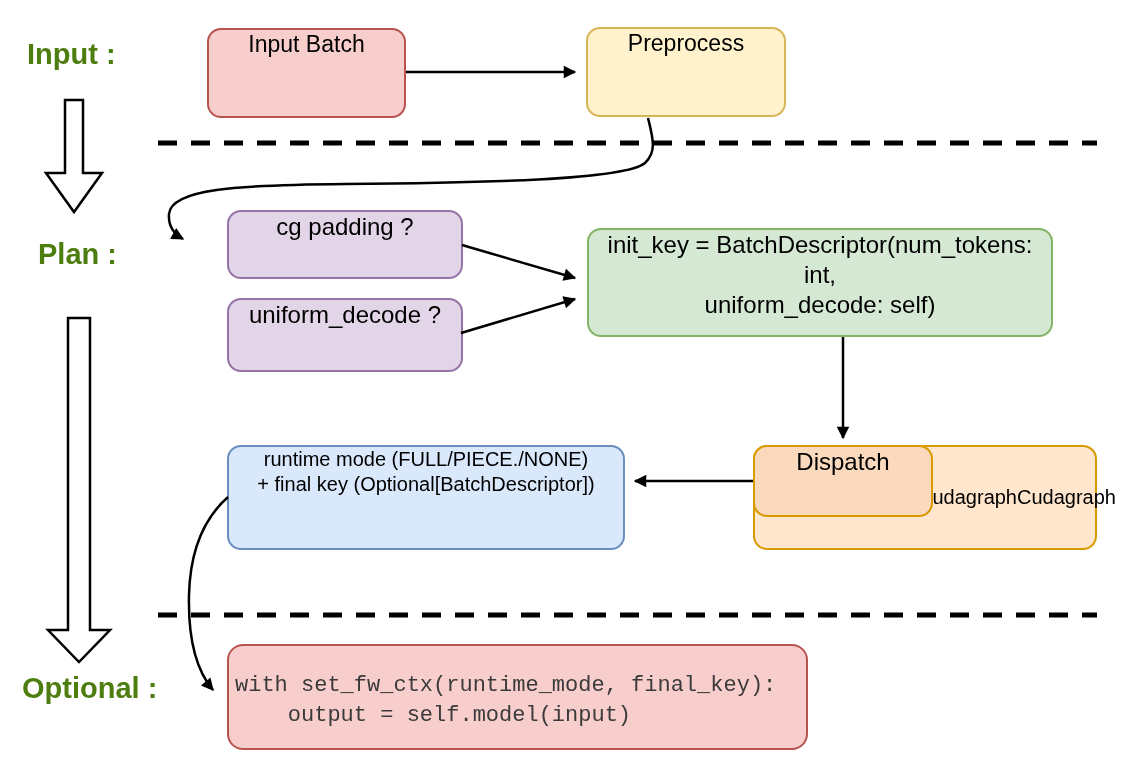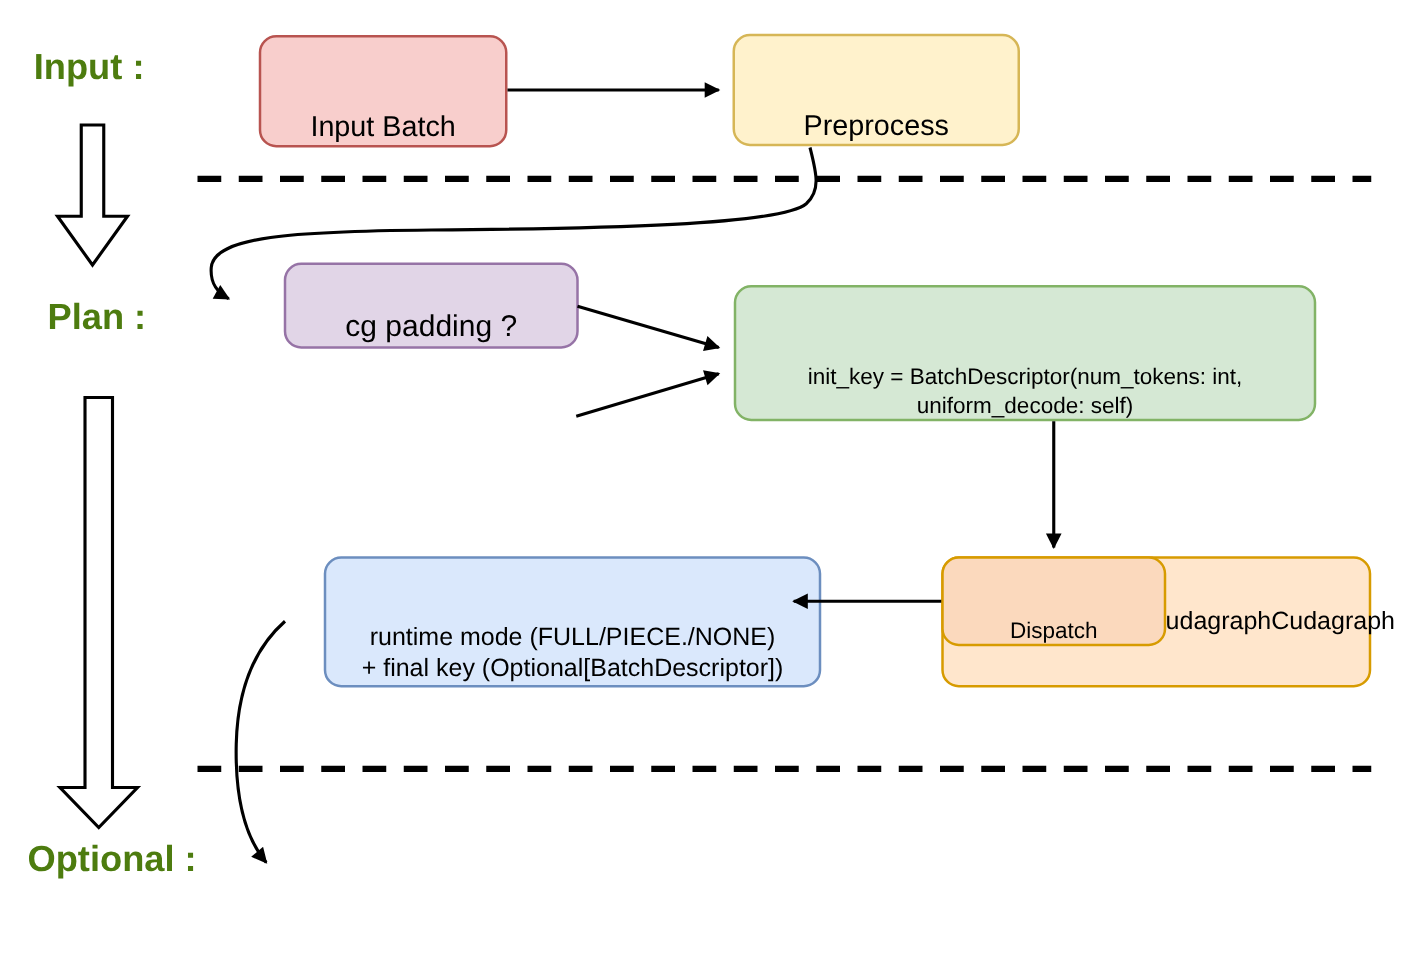--- a/index.html
+++ b/index.html
@@ -1,31 +1,31 @@
 <!DOCTYPE html>
 <html><head>
 <meta charset="utf-8">
 <style>
   html,body{margin:0;padding:0;background:#ffffff;}
   .canvas{position:relative;width:1142px;height:770px;background:#ffffff;overflow:hidden;
           font-family:"Liberation Sans", sans-serif;}
   svg.overlay{position:absolute;left:0;top:0;pointer-events:none;}
   .section-label{position:absolute;font-weight:bold;font-size:29px;color:#4d7c0f;white-space:nowrap;}
   .node{position:absolute;border:2px solid #000;border-radius:14px;box-sizing:border-box;
-        display:flex;flex-direction:column;align-items:center;justify-content:flex-end;
+        display:flex;flex-direction:column;align-items:center;justify-content:flex-start;
         text-align:center;color:#000;line-height:1.25;}
   .node span{display:block;}
   .red    {background:#f8cecc;border-color:#b85450;}
   .yellow {background:#fff2cc;border-color:#d6b656;}
   .purple {background:#e1d5e7;border-color:#9673a6;}
   .green  {background:#d5e8d4;border-color:#82b366;}
-  .blue   {background:#dae8fc;border-color:#6c8ebf;margin-left:32px;}
+  .blue   {background:#dae8fc;border-color:#6c8ebf;}
   .orange {background:#ffe6cc;border-color:#d79b00;}
   .orange-inner{background:#fbd9bd;border-color:#d79b00;}
-  .f23{font-size:23px;} .f24{font-size:24px;} .f21{font-size:18px;} .f20{font-size:20px;}
+  .f23{font-size:23px;} .f24{font-size:24px;} .f21{font-size:24px;} .f20{font-size:20px;}
   .code-box{align-items:flex-start;justify-content:flex-start;text-align:left;
             font-family:"Liberation Mono","DejaVu Sans Mono",monospace;
             font-size:22px;line-height:30px;color:#3a3a3a;padding:25px 0 0 6px;border-radius:16px;}
   .code-box span{white-space:pre;}
   .cud-text{position:absolute;left:183px;top:0;width:158px;height:101px;
             display:flex;align-items:center;justify-content:center;
             font-size:20px;line-height:1.15;color:#000;}
 </style>
 </head>
 <body>
@@ -33,28 +33,31 @@
 <div class="canvas">
 
   <div class="section-label" style="left:27px;top:38px;">Input :</div>
   <div class="section-label" style="left:38px;top:238px;">Plan :</div>
   <div class="section-label" style="left:22px;top:672px;">Optional :</div>
 
   <div class="node red f23" style="left:207px;top:28px;width:199px;height:90px;">
     <span>Input Batch</span>
   </div>
 
-  <div class="node yellow f23" style="left:586px;top:27px;width:230px;height:90px;">
+  <div class="node yellow f23" style="left:586px;top:27px;width:200px;height:90px;">
     <span>Preprocess</span>
   </div>
 
   <div class="node purple f24" style="left:227px;top:210px;width:236px;height:69px;">
     <span>cg padding ?</span>
   </div>
 
+  <div class="node purple f24" style="left:227px;top:298px;width:236px;height:74px;">
+    <span>uniform_decode ?</span>
+  </div>
 
   <div class="node green f21" style="left:587px;top:228px;width:466px;height:109px;">
     <span>init_key = BatchDescriptor(num_tokens: int,</span>
     <span>uniform_decode: self)</span>
   </div>
 
   <div class="node orange" style="left:753px;top:445px;width:344px;height:105px;">
     <div class="cud-text">
       <span>Cudagraph</span>
       <span>Cudagraph</span>
@@ -62,20 +65,24 @@
   </div>
   <div class="node orange-inner f21" style="left:753px;top:445px;width:180px;height:72px;">
     <span>Dispatch</span>
   </div>
 
   <div class="node blue f20" style="left:227px;top:445px;width:398px;height:105px;">
     <span>runtime mode (FULL/PIECE./NONE)</span>
     <span>+ final key (Optional[BatchDescriptor])</span>
   </div>
 
+  <div class="node red code-box" style="left:227px;top:644px;width:581px;height:106px;">
+    <span>with set_fw_ctx(runtime_mode, final_key):</span>
+    <span>    output = self.model(input)</span>
+  </div>
 
   <svg class="overlay" width="1142" height="770" viewBox="0 0 1142 770">
     <defs>
       <marker id="ah" viewBox="0 0 12 12" refX="10" refY="6" markerWidth="6" markerHeight="6" orient="auto-start-reverse" markerUnits="strokeWidth">
         <path d="M1,1 L11,6 L1,11 Z" fill="#000"></path>
       </marker>
     </defs>
 
     <line x1="158" y1="143" x2="1097" y2="143" stroke="#000" stroke-width="5" stroke-dasharray="19 14"></line>
     <line x1="158" y1="615" x2="1097" y2="615" stroke="#000" stroke-width="5" stroke-dasharray="19 14"></line>

